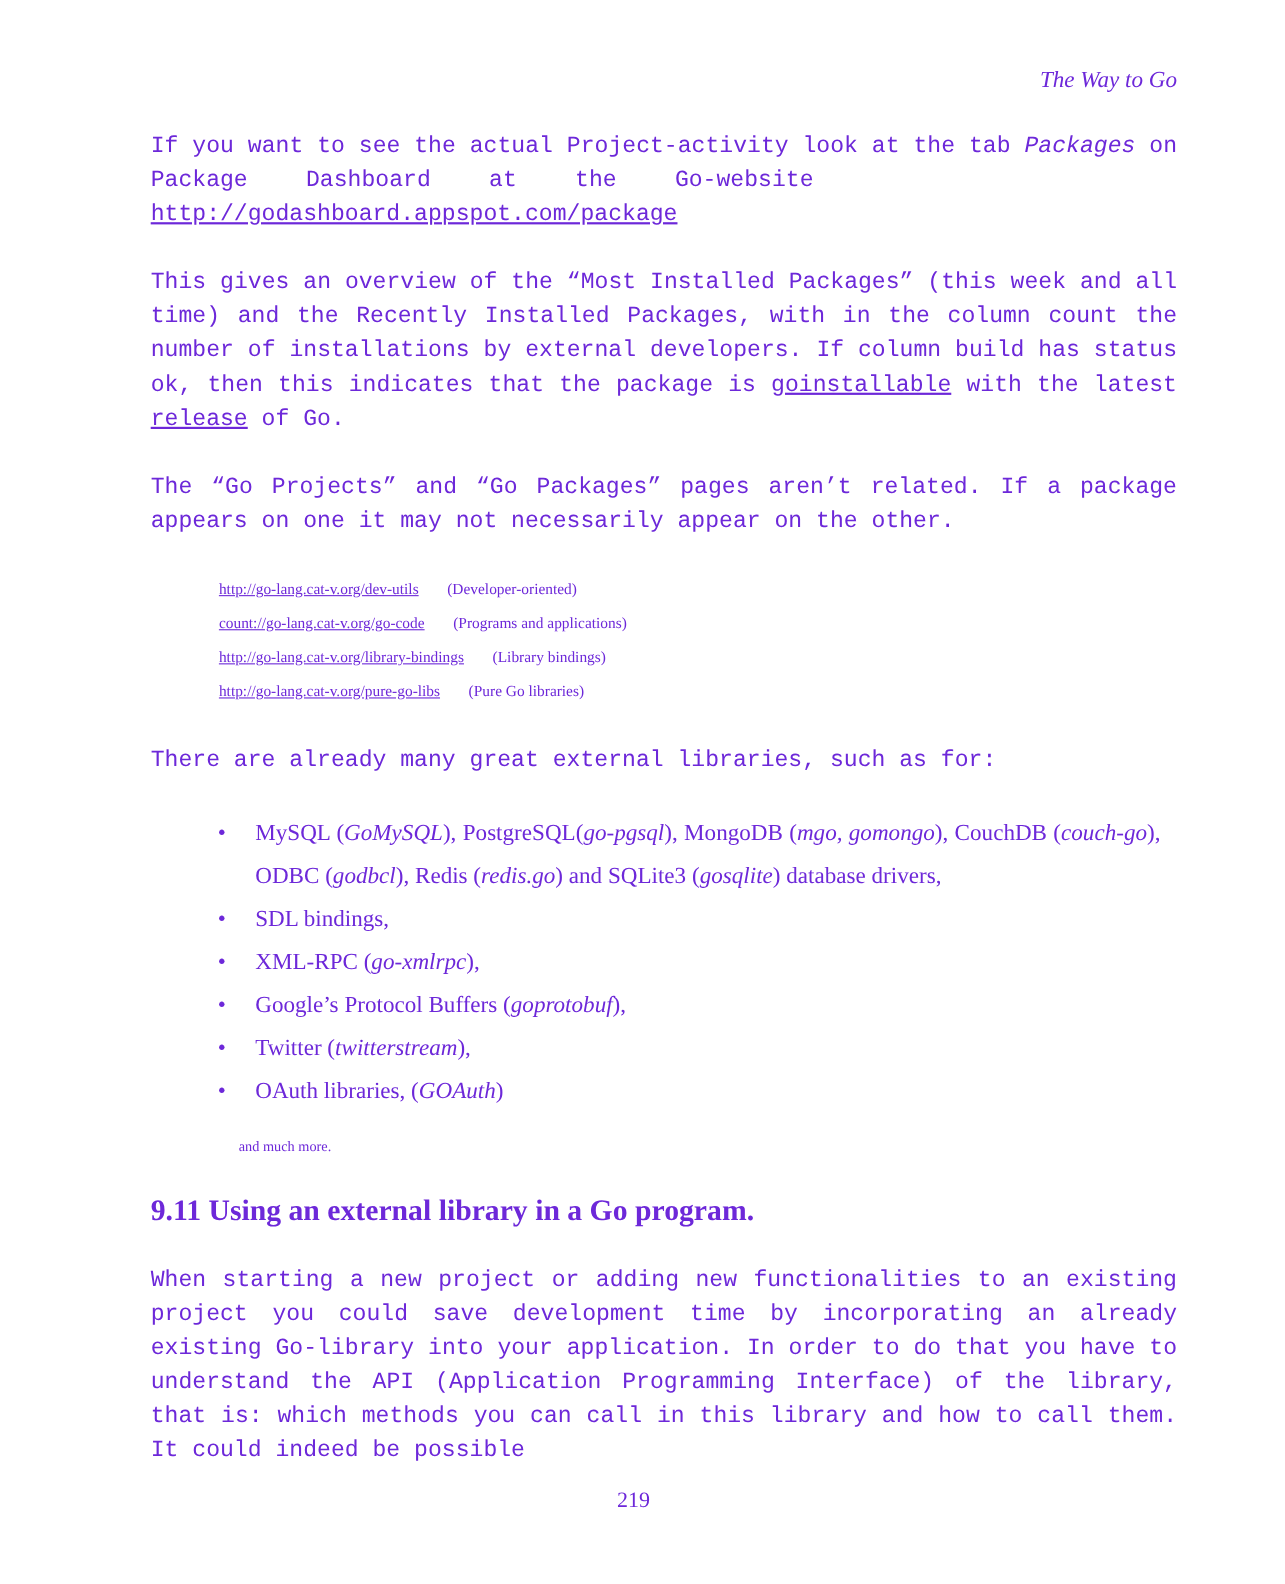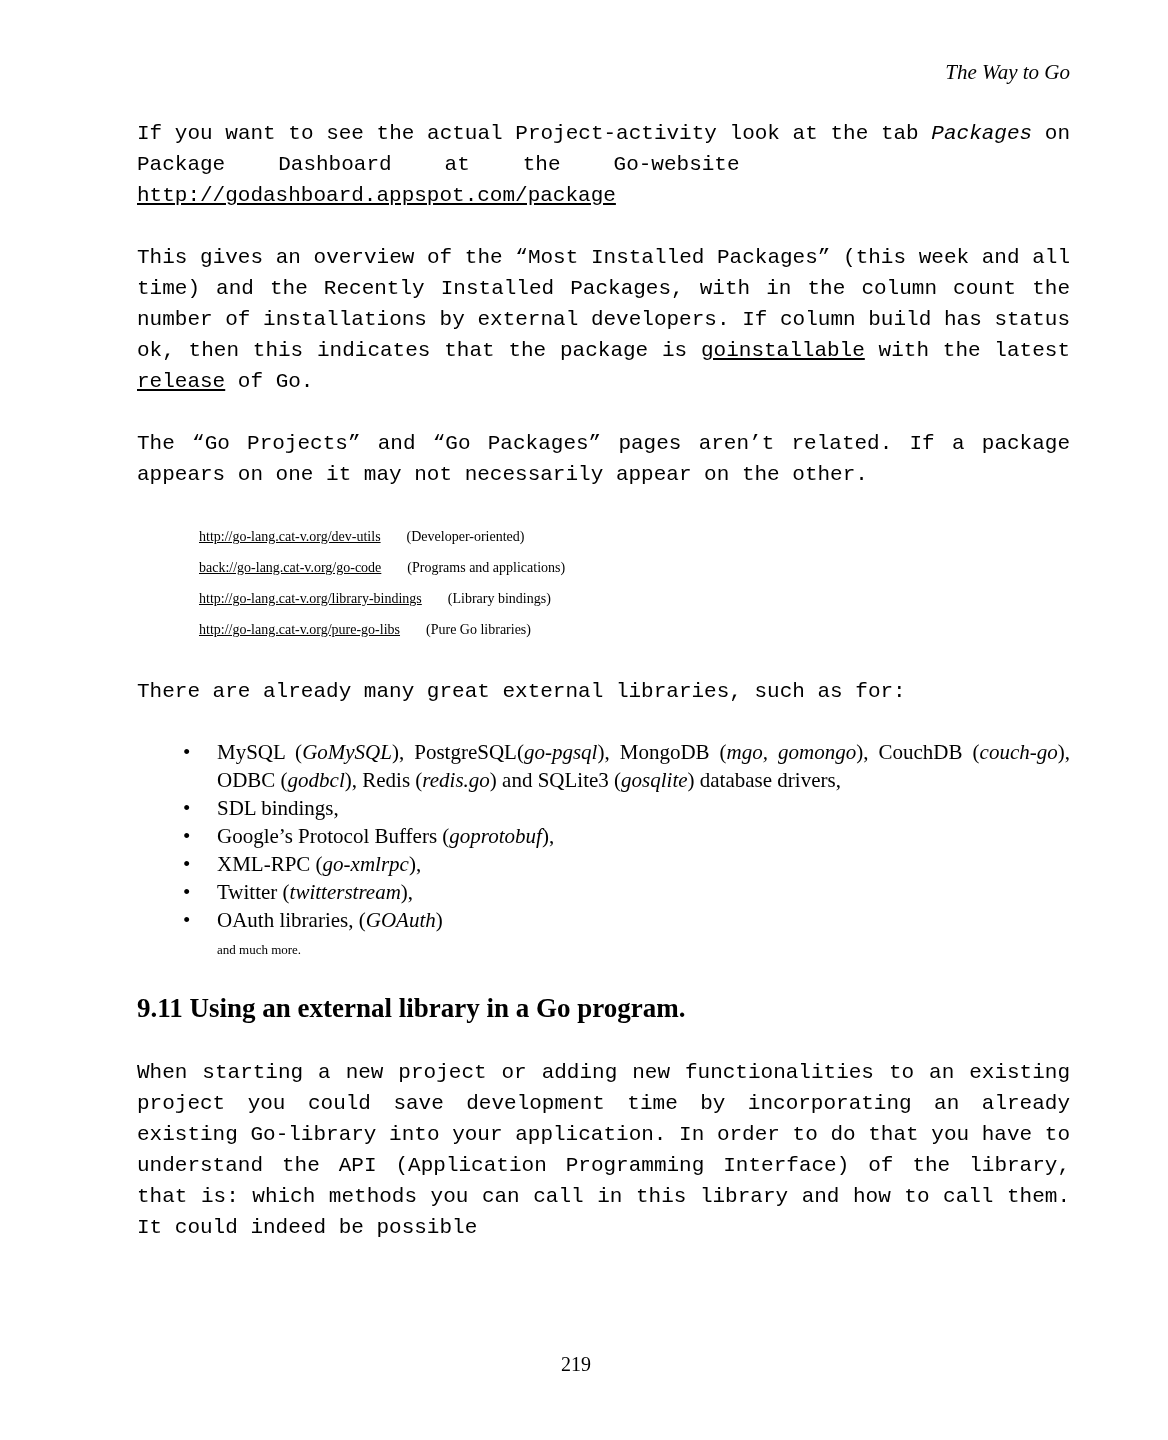--- a/index.html
+++ b/index.html
@@ -1,21 +1,21 @@
 <!DOCTYPE html>
 <html><head>
 <meta charset="utf-8">
 <style>
   html, body { margin: 0; padding: 0; background: #ffffff; }
   .page {
     position: relative;
     width: 1168px;
     height: 1440px;
     background: #ffffff;
-    color: #000000;
+    color: #6d28d9;
     font-family: "Liberation Serif", serif;
     padding: 58px 98px 0 137px;
     box-sizing: border-box;
     overflow: hidden;
   }
   .running-header {
     text-align: right;
     font-style: italic;
     font-size: 21px;
     line-height: 28px;
@@ -33,24 +33,24 @@
   .link-list {
     margin: 0 0 31px 62px;
     font-size: 14px;
     line-height: 31px;
   }
   .link-row { display: flex; }
   .link-row .lnk { white-space: nowrap; }
   .link-desc { margin-left: 26px; white-space: nowrap; }
   .bullet-list {
     list-style: none;
-    margin: 0;
+    margin: 15px;
     padding: 0;
     font-size: 21px;
-    line-height: 28px;
+    line-height: 39px;
   }
   .bullet-list li {
     position: relative;
     padding-left: 80px;
     text-align: justify;
   }
   .bullet-list li::before {
     content: "\2022";
     position: absolute;
     left: 46px;
@@ -90,40 +90,40 @@
 
   <p class="body-para"><span>The “Go Projects” and “Go Packages” pages aren’t related. If a package appears on one it may not necessarily appear on the other.</span></p>
 
 
   <div class="link-list">
     <div class="link-row">
       <span class="lnk">http://go-lang.cat-v.org/dev-utils</span>
       <span class="link-desc">(Developer-oriented)</span>
     </div>
     <div class="link-row">
-      <span class="lnk">back://go-lang.cat-v.org/go-code</span>
+      <span class="lnk">count://go-lang.cat-v.org/go-code</span>
       <span class="link-desc">(Programs and applications)</span>
     </div>
     <div class="link-row">
       <span class="lnk">http://go-lang.cat-v.org/library-bindings</span>
       <span class="link-desc">(Library bindings)</span>
     </div>
     <div class="link-row">
       <span class="lnk">http://go-lang.cat-v.org/pure-go-libs</span>
       <span class="link-desc">(Pure Go libraries)</span>
     </div>
   </div>
 
   <p class="body-para"><span>There are already many great external libraries, such as for:</span></p>
 
   <ul class="bullet-list">
     <li><span>MySQL (</span><span class="it">GoMySQL</span><span>), PostgreSQL(</span><span class="it">go-pgsql</span><span>), MongoDB (</span><span class="it">mgo, gomongo</span><span>), CouchDB (</span><span class="it">couch-go</span><span>), ODBC (</span><span class="it">godbcl</span><span>), Redis (</span><span class="it">redis.go</span><span>) and SQLite3 (</span><span class="it">gosqlite</span><span>) database drivers,</span></li>
     <li><span>SDL bindings,</span></li>
+    <li><span>XML-RPC (</span><span class="it">go-xmlrpc</span><span>),</span></li>
     <li><span>Google’s Protocol Buffers (</span><span class="it">goprotobuf</span><span>),</span></li>
-    <li><span>XML-RPC (</span><span class="it">go-xmlrpc</span><span>),</span></li>
     <li><span>Twitter (</span><span class="it">twitterstream</span><span>),</span></li>
     <li><span>OAuth libraries, (</span><span class="it">GOAuth</span><span>)</span></li>
   </ul>
   <div class="continuation"><span>and much more.</span></div>
 
   <h2 class="section-heading">9.11 Using an external library in a Go program.</h2>
 
 
   <p class="body-para"><span>When starting a new project or adding new functionalities to an existing project you could save development time by incorporating an already existing Go-library into your application. In order to do that you have to understand the API (Application Programming Interface) of the library, that is: which methods you can call in this library and how to call them. It could indeed be possible</span></p>
 

